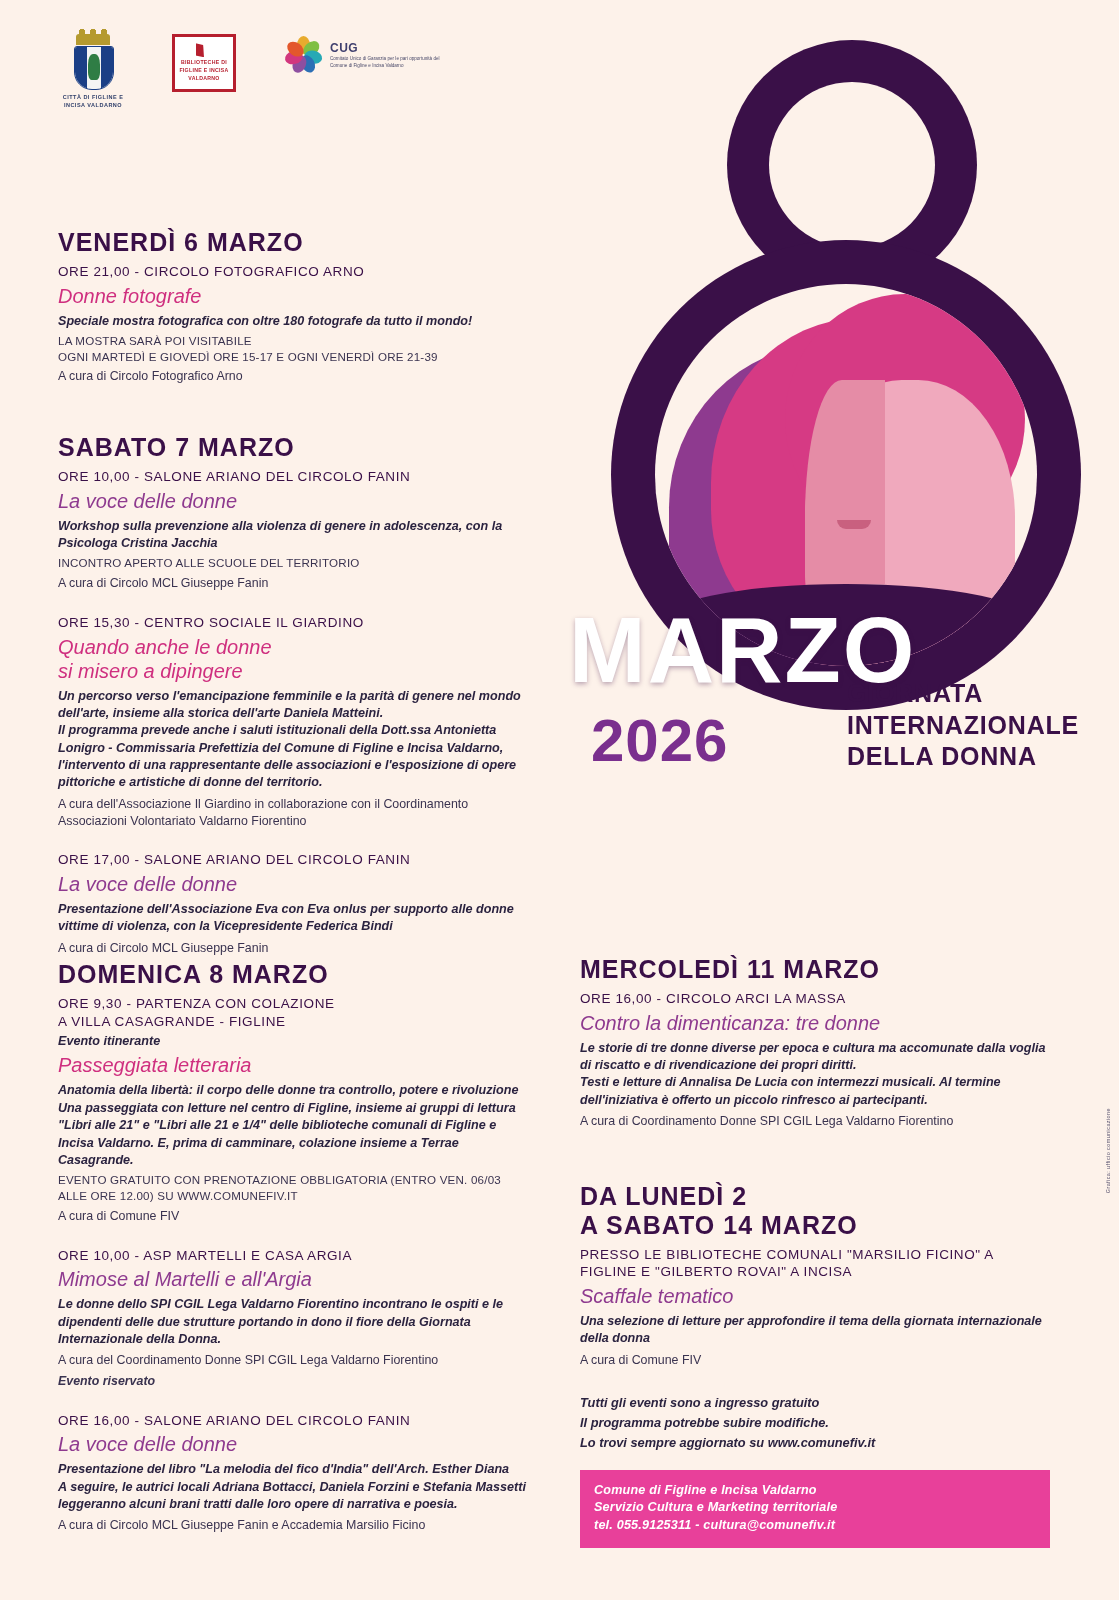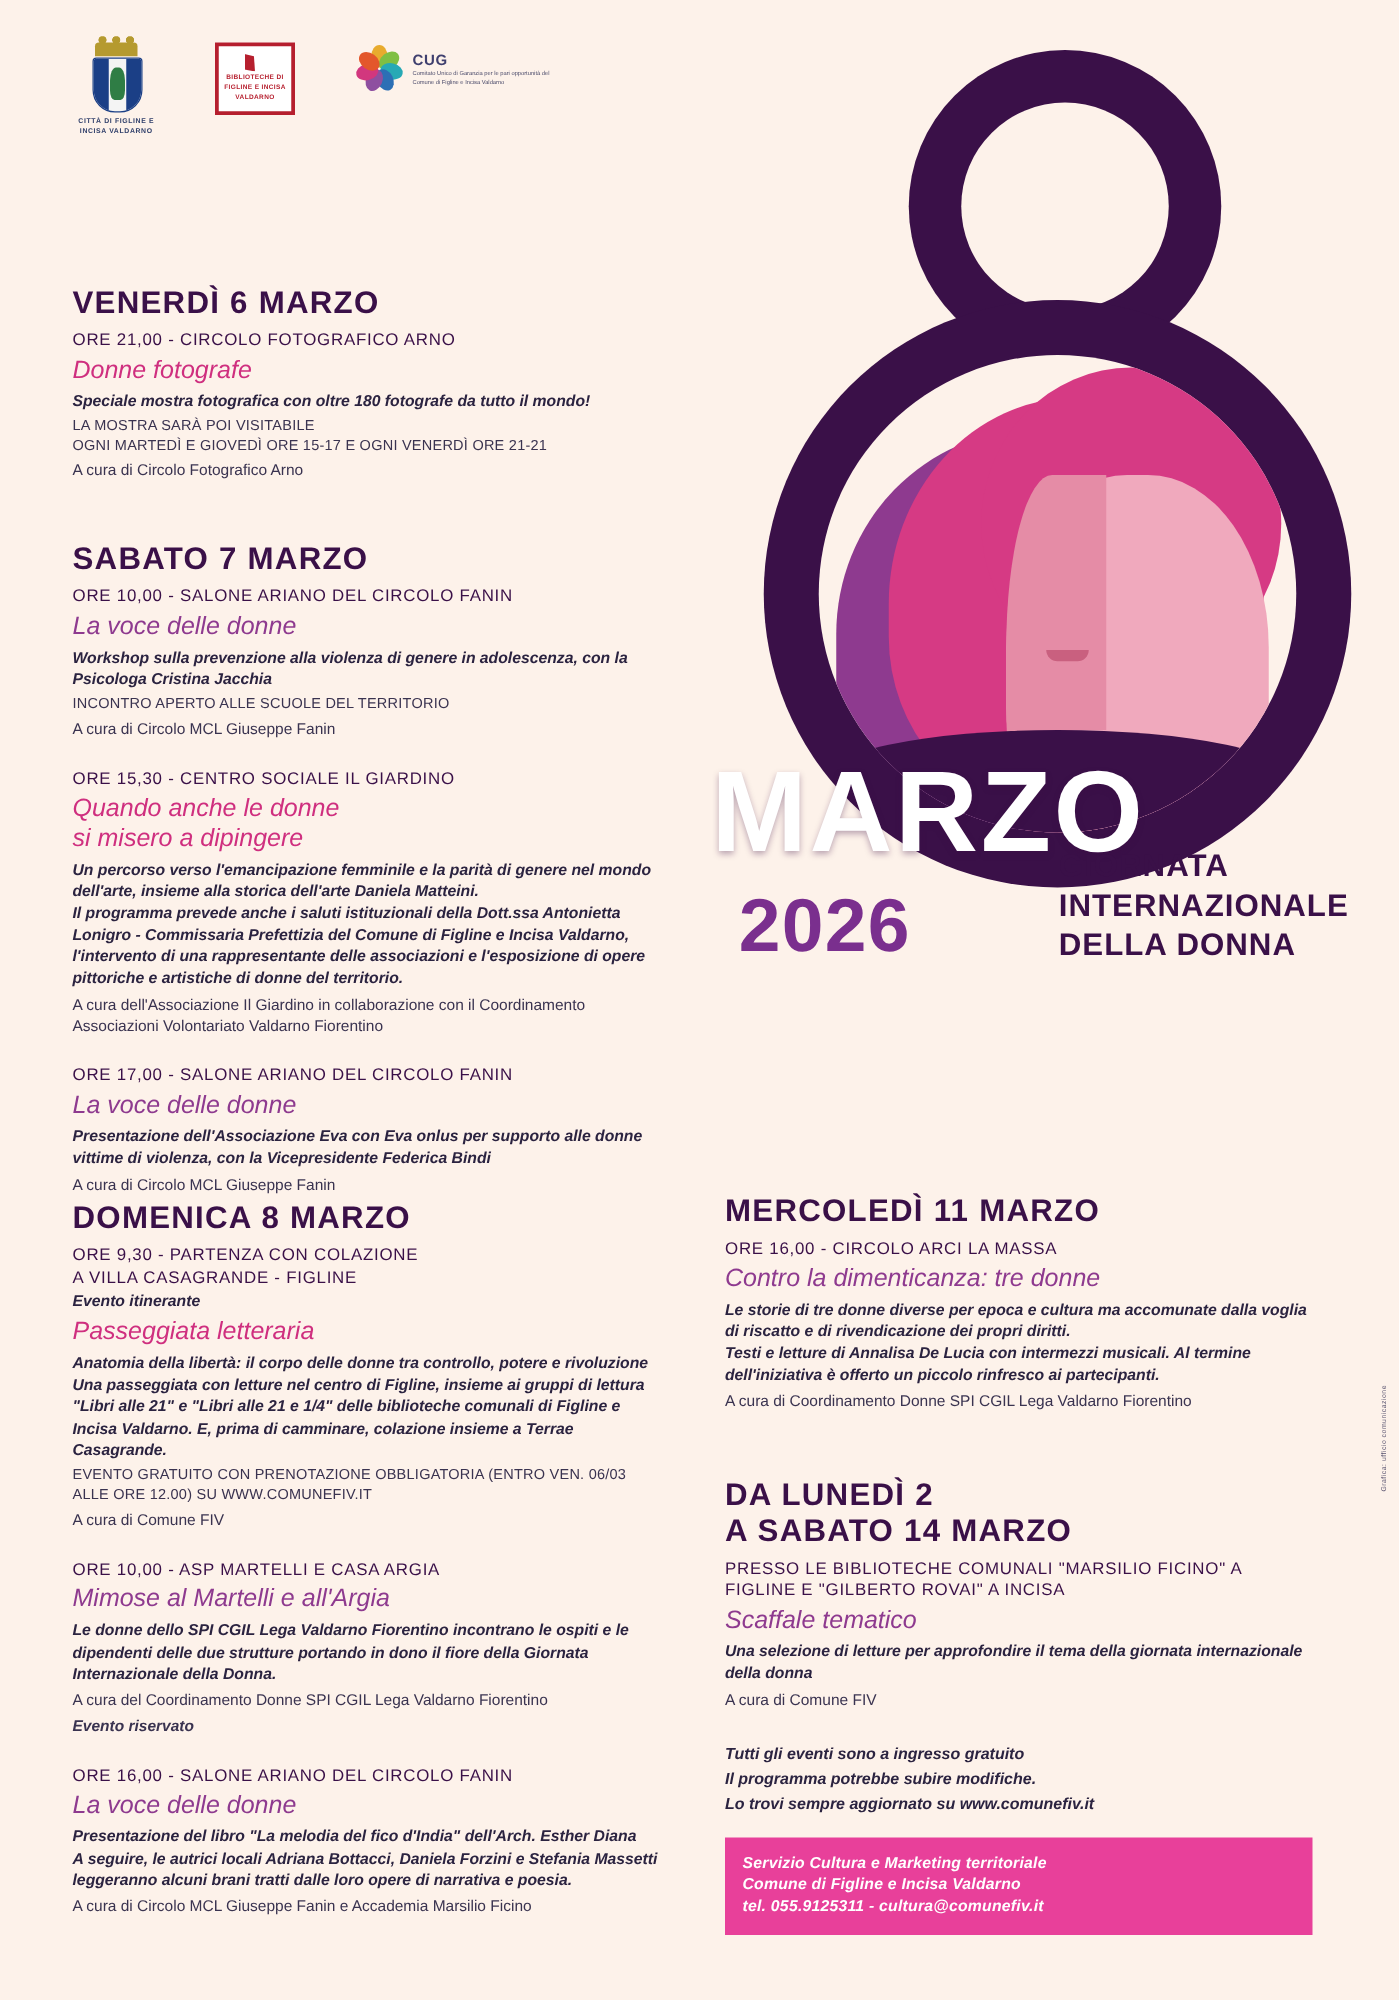--- a/index.html
+++ b/index.html
@@ -145,21 +145,21 @@
   </div>
 
   <div class="col col-left">
     <div>
       <h2 class="day">VENERDÌ 6 MARZO</h2>
       <div class="block">
         <p class="time">ORE 21,00 - CIRCOLO FOTOGRAFICO ARNO</p>
         <h3 class="title">Donne fotografe</h3>
         <p class="desc">Speciale mostra fotografica con oltre 180 fotografe da tutto il mondo!</p>
         <p class="small" style="white-space: pre-line;">LA MOSTRA SARÀ POI VISITABILE
-OGNI MARTEDÌ E GIOVEDÌ ORE 15-17 E OGNI VENERDÌ ORE 21-21</p>
+OGNI MARTEDÌ E GIOVEDÌ ORE 15-17 E OGNI VENERDÌ ORE 21-39</p>
         <p class="cura">A cura di Circolo Fotografico Arno</p>
       </div>
     </div>
 
     <div style="height:26px"></div>
 
     <div>
       <h2 class="day">SABATO 7 MARZO</h2>
       <div class="block">
         <p class="time">ORE 10,00 - SALONE ARIANO DEL CIRCOLO FANIN</p>
@@ -234,20 +234,20 @@
       <p class="cura">A cura di Comune FIV</p>
     </div>
 
     <div class="notes">
       <p>Tutti gli eventi sono a ingresso gratuito</p>
       <p>Il programma potrebbe subire modifiche.</p>
       <p>Lo trovi sempre aggiornato su www.comunefiv.it</p>
     </div>
 
     <div class="contact">
+      <p>Comune di Figline e Incisa Valdarno</p>
       <p>Servizio Cultura e Marketing territoriale</p>
-      <p>Comune di Figline e Incisa Valdarno</p>
       <p>tel. 055.9125311 - cultura@comunefiv.it</p>
     </div>
   </div>
 
   <div class="credit">Grafica: ufficio comunicazione</div>
 </div>
 
 </body></html>

